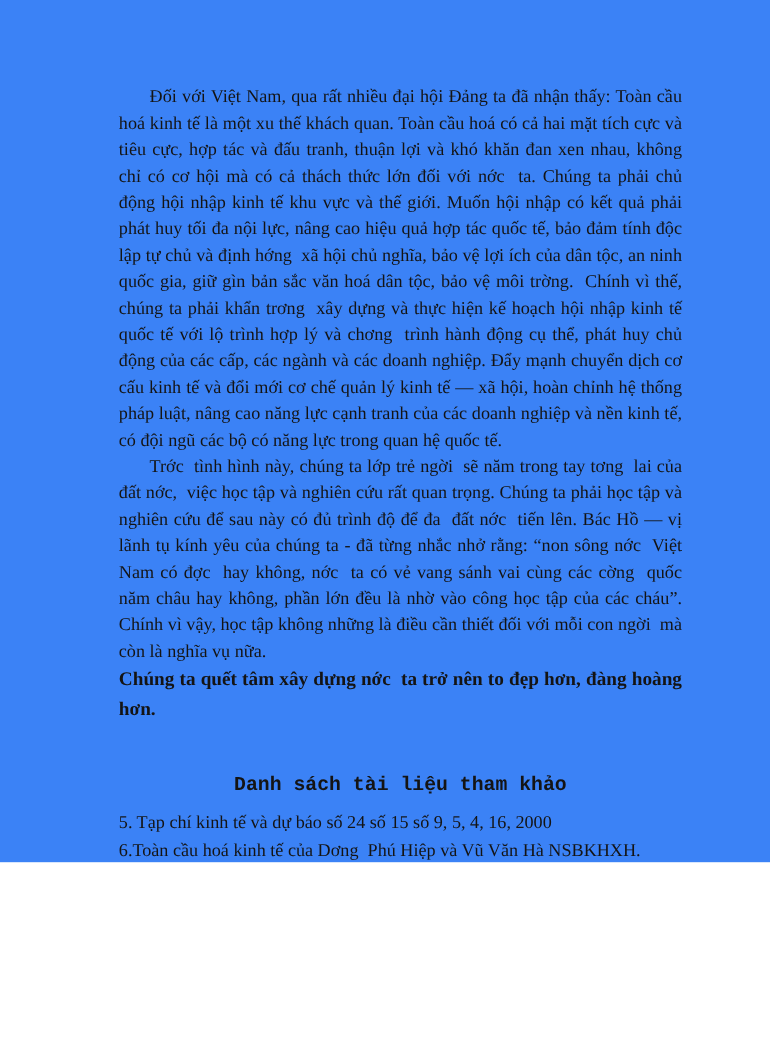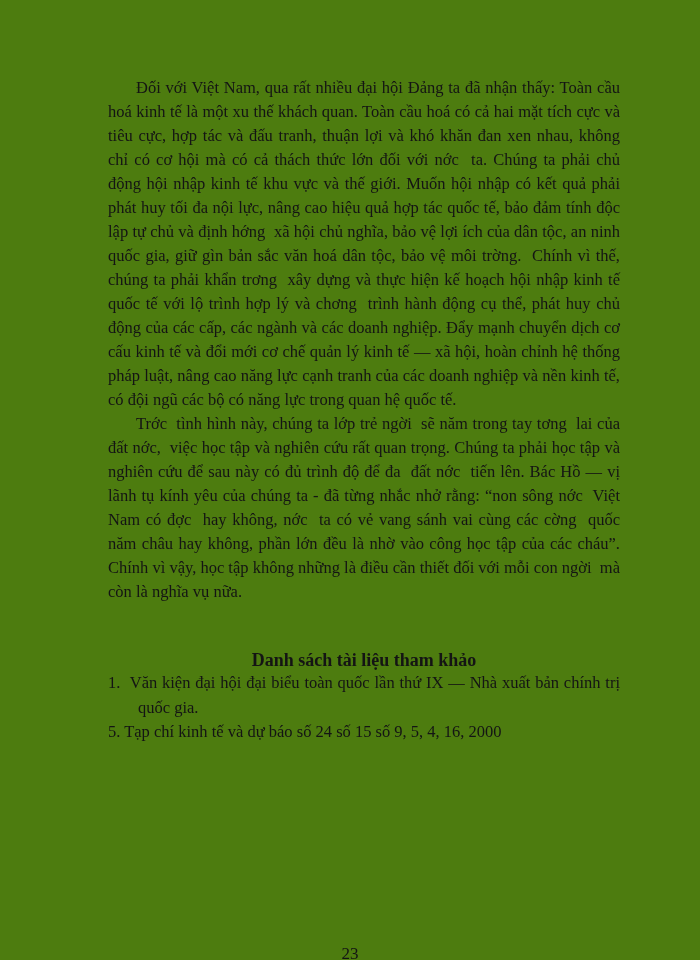--- a/index.html
+++ b/index.html
@@ -4,22 +4,22 @@
 <style>
   html, body {
     margin: 0;
     padding: 0;
     background: #ffffff;
     overflow: hidden;
   }
   .page {
     position: relative;
     width: 700px;
-    height: 960px;
-    background: #4d7c0f;
+    height: 784px;
+    background: #3b82f6;
     font-family: "Liberation Serif", "DejaVu Serif", serif;
     color: #141414;
   }
   .content {
     position: absolute;
     left: 108px;
     top: 76px;
     width: 512px;
   }
   .para {
@@ -32,21 +32,22 @@
   .para.emphasis {
     font-weight: 700;
     text-indent: 0;
     font-size: 17.5px;
     line-height: 27px;
   }
   .ref-heading {
     font-size: 18px;
     font-weight: 700;
     text-align: center;
-    margin: 46px 0 0 0;
+    margin: 46px 0 12px 0;
+    font-family: Liberation Mono, monospace;
   }
   .ref-list {
     font-size: 16.5px;
     line-height: 24.5px;
   }
   .ref-item {
     padding-left: 30px;
     text-indent: -30px;
     text-align: justify;
   }
@@ -59,23 +60,24 @@
     font-size: 17px;
   }
 </style>
 </head>
 <body>
 
 <div class="page">
   <div class="content">
     <p class="para">Đối với Việt Nam, qua rất nhiều đại hội Đảng ta đã nhận thấy: Toàn cầu hoá kinh tế là một xu thế khách quan. Toàn cầu hoá có cả hai mặt tích cực và tiêu cực, hợp tác và đấu tranh, thuận lợi và khó khăn đan xen nhau, không chỉ có cơ hội mà có cả thách thức lớn đối với nớc&nbsp; ta. Chúng ta phải chủ động hội nhập kinh tế khu vực và thế giới. Muốn hội nhập có kết quả phải phát huy tối đa nội lực, nâng cao hiệu quả hợp tác quốc tế, bảo đảm tính độc lập tự chủ và định hớng&nbsp; xã hội chủ nghĩa, bảo vệ lợi ích của dân tộc, an ninh quốc gia, giữ gìn bản sắc văn hoá dân tộc, bảo vệ môi trờng.&nbsp; Chính vì thế, chúng ta phải khẩn trơng&nbsp; xây dựng và thực hiện kế hoạch hội nhập kinh tế quốc tế với lộ trình hợp lý và chơng&nbsp; trình hành động cụ thể, phát huy chủ động của các cấp, các ngành và các doanh nghiệp. Đẩy mạnh chuyển dịch cơ cấu kinh tế và đổi mới cơ chế quản lý kinh tế — xã hội, hoàn chỉnh hệ thống pháp luật, nâng cao năng lực cạnh tranh của các doanh nghiệp và nền kinh tế, có đội ngũ các bộ có năng lực trong quan hệ quốc tế.</p>
     <p class="para">Trớc&nbsp; tình hình này, chúng ta lớp trẻ ngời&nbsp; sẽ năm trong tay tơng&nbsp; lai của đất nớc,&nbsp; việc học tập và nghiên cứu rất quan trọng. Chúng ta phải học tập và nghiên cứu để sau này có đủ trình độ để đa&nbsp; đất nớc&nbsp; tiến lên. Bác Hồ — vị lãnh tụ kính yêu của chúng ta - đã từng nhắc nhở rằng: “non sông nớc&nbsp; Việt Nam có đợc&nbsp; hay không, nớc&nbsp; ta có vẻ vang sánh vai cùng các cờng&nbsp; quốc năm châu hay không, phần lớn đều là nhờ vào công học tập của các cháu”. Chính vì vậy, học tập không những là điều cần thiết đối với mỗi con ngời&nbsp; mà còn là nghĩa vụ nữa.</p>
+    <p class="para emphasis">Chúng ta quết tâm xây dựng nớc&nbsp; ta trở nên to đẹp hơn, đàng hoàng hơn.</p>
 
     <h2 class="ref-heading">Danh sách tài liệu tham khảo</h2>
 
     <div class="ref-list">
-      <div class="ref-item">1.&nbsp; Văn kiện đại hội đại biểu toàn quốc lần thứ IX — Nhà xuất bản chính trị quốc gia.</div>
       <div class="ref-item">5. Tạp chí kinh tế và dự báo số 24 số 15 số 9, 5, 4, 16, 2000</div>
+      <div class="ref-item">6.Toàn cầu hoá kinh tế của Dơng&nbsp; Phú Hiệp và Vũ Văn Hà NSBKHXH.</div>
     </div>
   </div>
 
   <div class="page-number">23</div>
 </div>
 
 </body></html>

